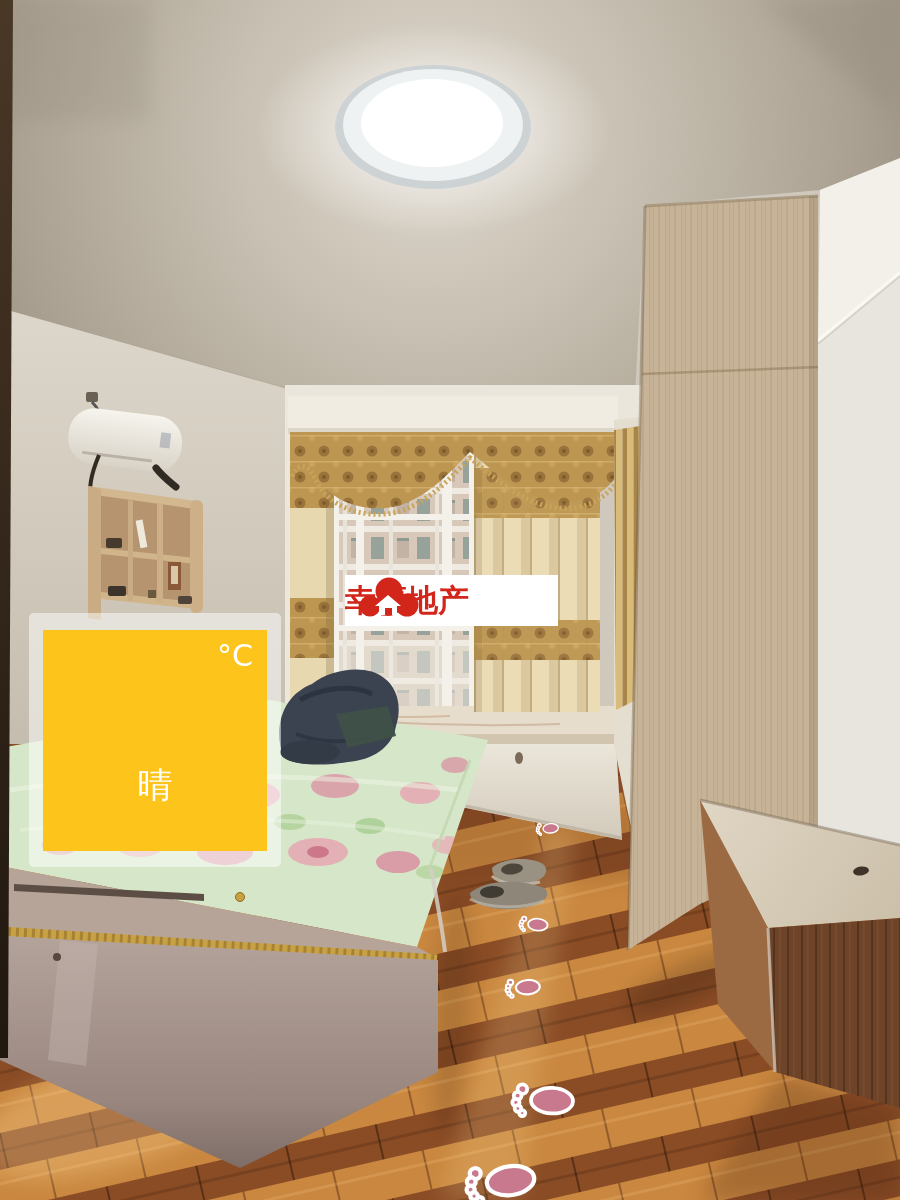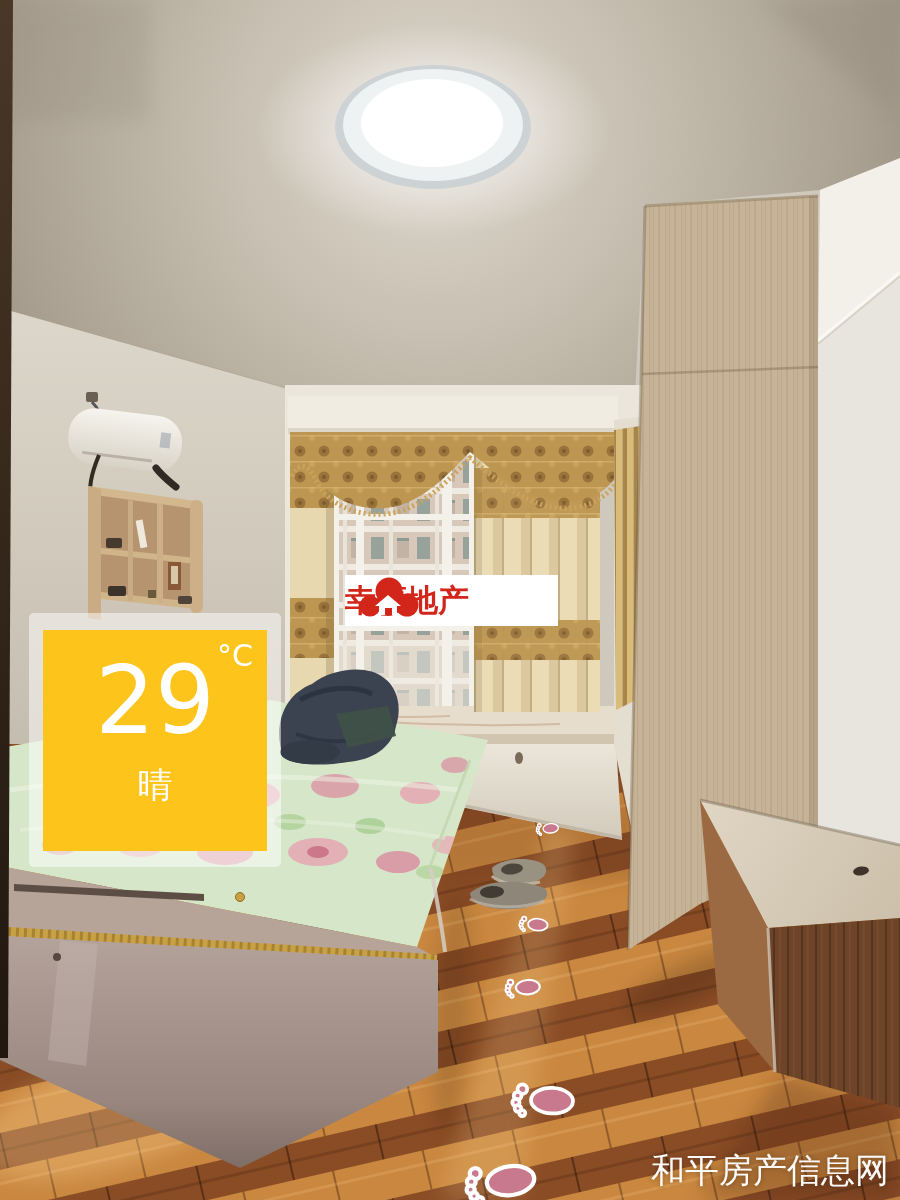--- a/index.html
+++ b/index.html
@@ -339,34 +339,32 @@
   </g>
 
   <g>
     <polygon points="0,0 13,0 8,1058 0,1058" fill="url(#stripG)"></polygon>
   </g>
 </svg>
 
 <div class="overlay weather-card">
   <div class="weather-panel">
     <span class="weather-unit">°C</span>
-    <div class="weather-temp">29</div>
     <div class="weather-cond">晴</div>
   </div>
 </div>
 
 <div class="overlay agency-plate">
   <svg class="agency-icon" width="84" height="48" viewBox="0 0 84 48">
     <g fill="#D3261B">
       <circle cx="42" cy="16" r="13.5"></circle>
       <circle cx="23" cy="31" r="10.5"></circle>
       <circle cx="60" cy="30" r="11.5"></circle>
       <circle cx="41" cy="29" r="12"></circle>
     </g>
     <path d="M41,20 L54,31 L50,31 L50,40 L32,40 L32,31 L28,31 Z" fill="#ffffff"></path>
     <rect x="38" y="33" width="7" height="7" fill="#D3261B"></rect>
   </svg>
   <span class="agency-name">幸福地产</span>
 </div>
 
-<div class="overlay site-watermark">和平房产信息网</div>
 
 </div>
 
 </body></html>

